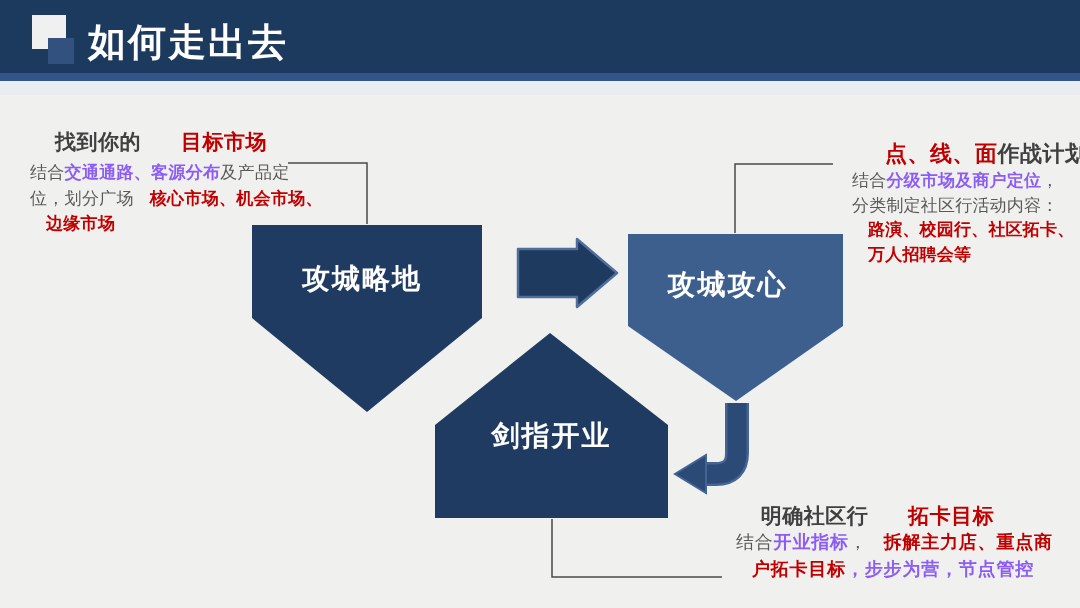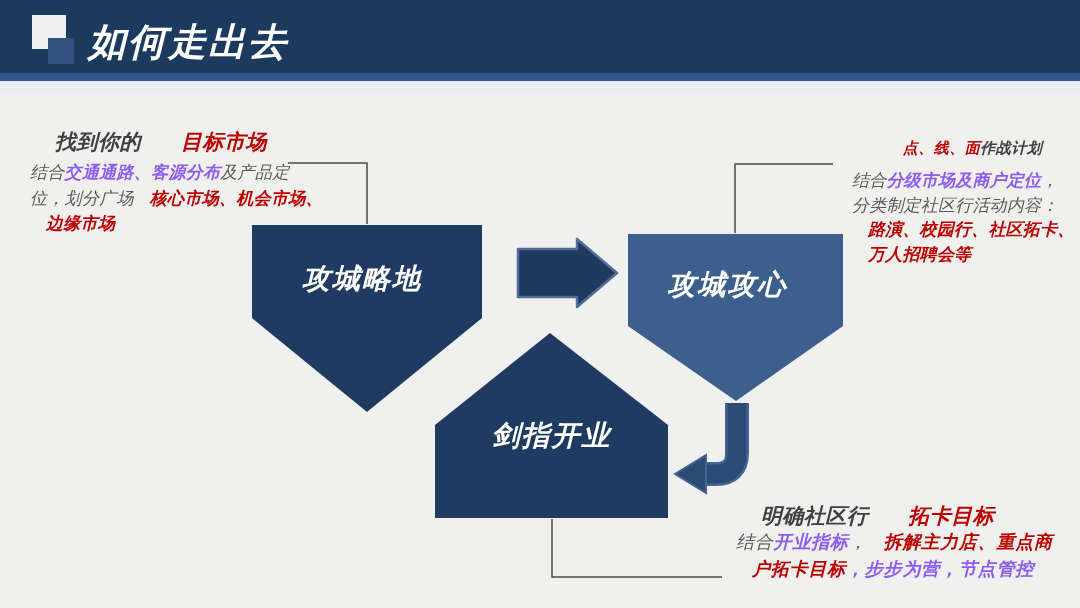--- a/index.html
+++ b/index.html
@@ -1,20 +1,19 @@
 <!DOCTYPE html>
 <html><head>
 <meta charset="utf-8">
 <style>
   html,body{margin:0;padding:0;background:#888;}
   .slide{
     position:relative;width:1080px;height:608px;overflow:hidden;
     background:#F0F0EE;
     font-family:"Liberation Sans","DejaVu Sans",sans-serif;
-    font-style:italic;
   }
   
   .header-bar{position:absolute;left:0;top:0;width:1080px;height:73px;background:#1C3A5E;}
   .accent-strip{position:absolute;left:0;top:73px;width:1080px;height:8px;background:#33558A;}
   .light-band{position:absolute;left:0;top:81px;width:1080px;height:14px;background:#E9EDF2;}
   .deco-sq-light{position:absolute;left:32px;top:15px;width:34px;height:34px;background:#F0F0F0;}
   .deco-sq-blue{position:absolute;left:48px;top:38px;width:26px;height:26px;background:#32517E;}
   .slide-title{
     position:absolute;left:88px;top:18px;height:48px;line-height:48px;
     color:#FFFFFF;font-size:38px;font-weight:700;letter-spacing:2px;
@@ -33,21 +32,21 @@
   .ann{position:absolute;z-index:2;}
   .ann-heading{font-size:21px;font-weight:700;letter-spacing:0.5px;white-space:nowrap;}
   .ann-line{white-space:nowrap;}
   .hd{color:#404040;}
   .hr{color:#C00000;padding-left:40px;}
   .sg{color:#595959;font-weight:400;}
   .sd{color:#8b5cf6;font-weight:700;}
   .sr{color:#C00000;font-weight:700;padding-left:16px;}
   .tl-heading{left:30px;top:128px;width:262px;text-align:center;}
   .tl-body{left:30px;top:160px;font-size:17px;line-height:25.5px;letter-spacing:0.3px;}
-  .tr-heading{left:845px;top:139px;width:215px;text-align:center;font-size:15px;}
+  .tr-heading{left:845px;top:139px;width:215px;text-align:center;font-size:22px;}
   .tr-body{left:852px;top:169px;font-size:17px;line-height:24.5px;letter-spacing:0.2px;}
   .br-heading{left:745px;top:502px;width:265px;text-align:center;}
   .br-body{left:736px;top:529px;font-size:18px;line-height:26.5px;letter-spacing:0.8px;}
 </style>
 </head>
 <body>
 
 <div class="slide">
 
   <div class="header-bar"></div>

